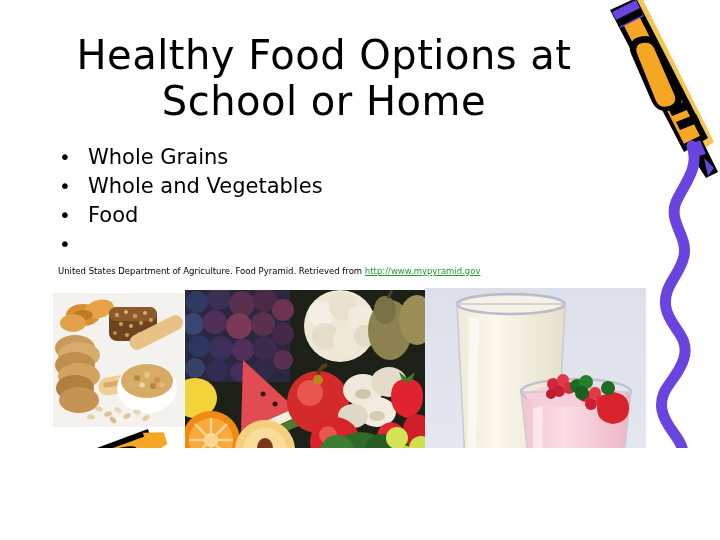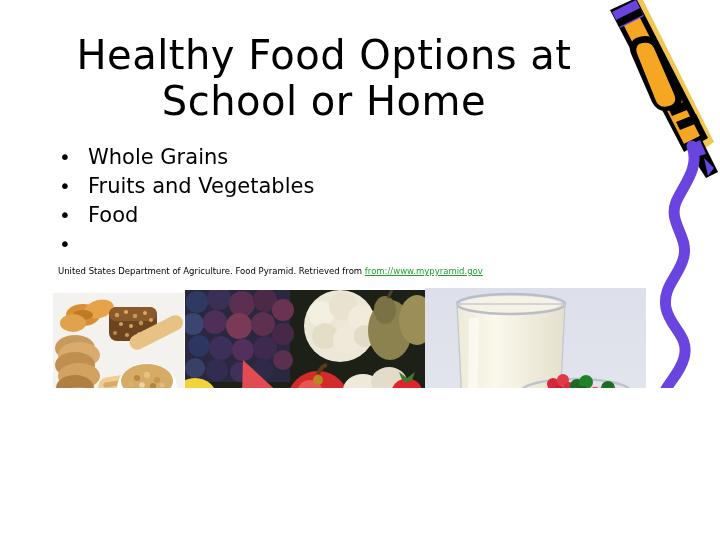--- a/index.html
+++ b/index.html
@@ -6,21 +6,21 @@
     margin: 0;
     padding: 0;
     background: #ffffff;
   }
   body {
     font-family: "DejaVu Sans", sans-serif;
   }
   #slide {
     position: relative;
     width: 720px;
-    height: 388px;
+    height: 448px;
     background: #ffffff;
     overflow: hidden;
   }
 
   
   #title {
     position: absolute;
     left: 48px;
     top: 32px;
     width: 552px;
@@ -126,32 +126,32 @@
   <div id="title">Healthy Food Options at
 School or Home</div>
 
   <div id="bullets">
     <div class="bullet-row">
       <span class="bullet-dot">•</span>
       <span class="bullet-text">Whole Grains</span>
     </div>
     <div class="bullet-row">
       <span class="bullet-dot">•</span>
-      <span class="bullet-text">Fruits and Vegetables</span>
+      <span class="bullet-text">Whole and Vegetables</span>
     </div>
     <div class="bullet-row">
       <span class="bullet-dot">•</span>
       <span class="bullet-text">Food</span>
     </div>
     <div class="bullet-row">
       <span class="bullet-dot">•</span>
     </div>
   </div>
 
-  <div id="citation"><span>United States Department of Agriculture. Food Pyramid. Retrieved from </span><a class="link" href="#">from://www.mypyramid.gov</a></div>
+  <div id="citation"><span>United States Department of Agriculture. Food Pyramid. Retrieved from </span><a class="link" href="#">http://www.mypyramid.gov</a></div>
 
   <div class="photo" id="photo-grains">
     <svg width="131" height="134" viewBox="0 0 131 134">
       <rect width="131" height="134" fill="#f4f2ee"></rect>
 
       <ellipse cx="30" cy="22" rx="17" ry="11" fill="#d98e34"></ellipse>
       <ellipse cx="46" cy="16" rx="15" ry="9" fill="#e8a349" transform="rotate(-14 46 16)"></ellipse>
       <ellipse cx="30" cy="22" rx="10" ry="5" fill="#c07a26"></ellipse>
       <ellipse cx="20" cy="30" rx="13" ry="9" fill="#e0A24a"></ellipse>
 

